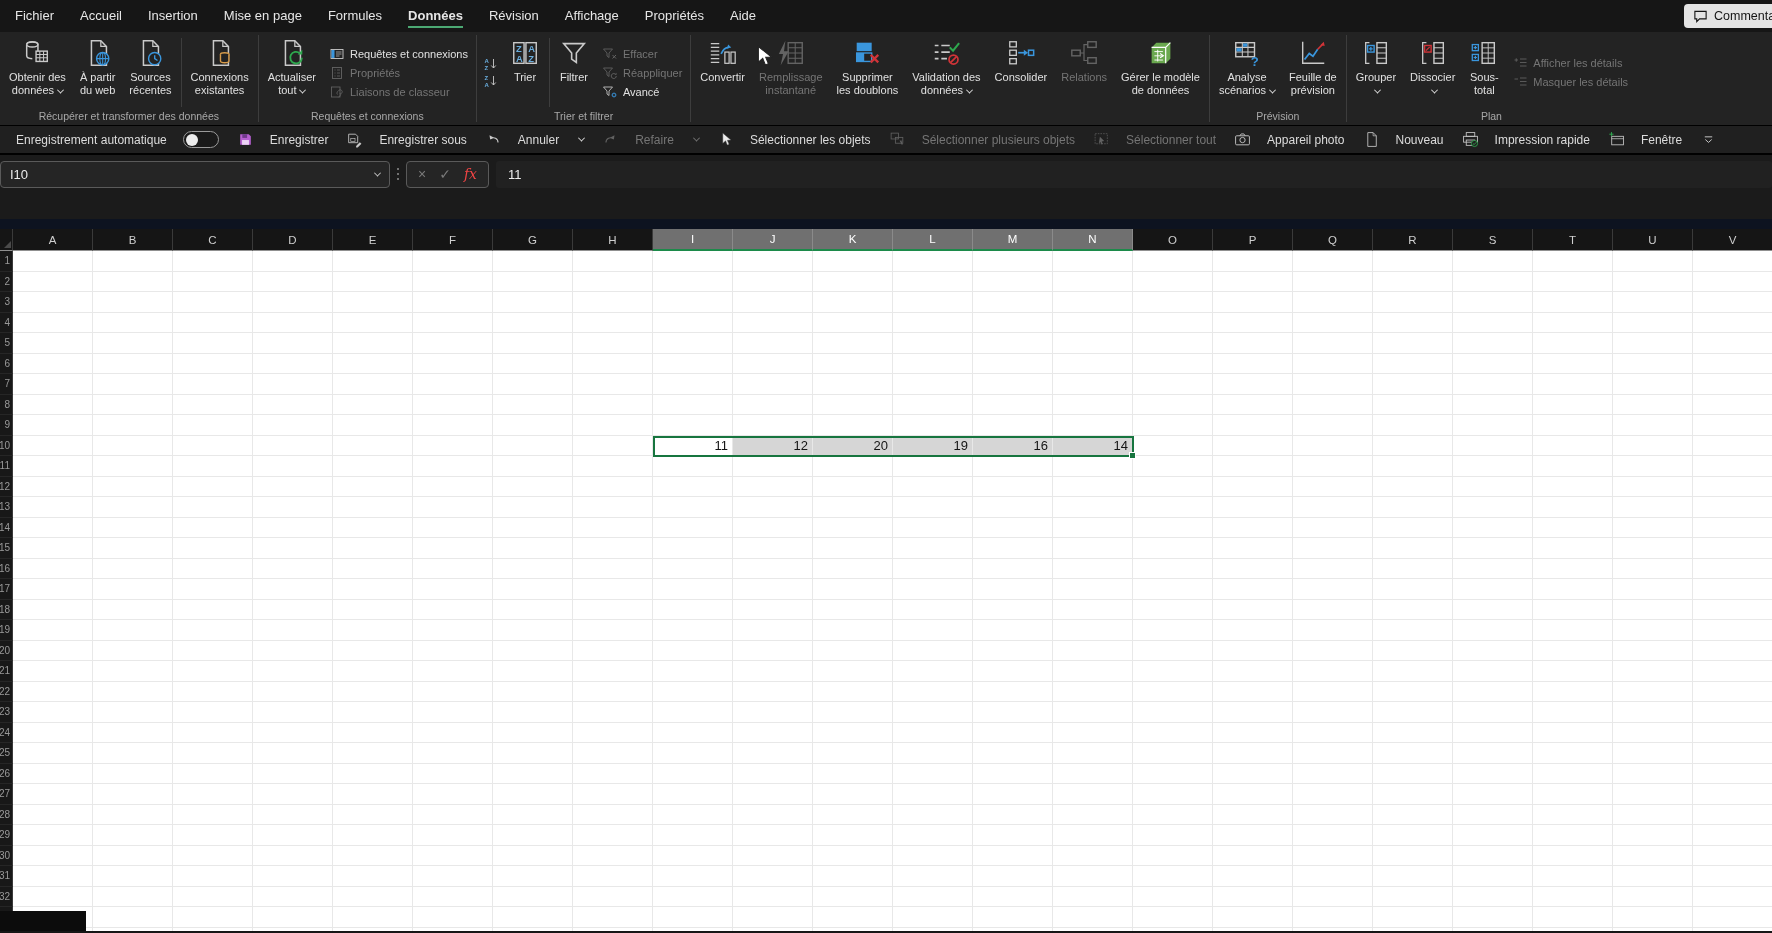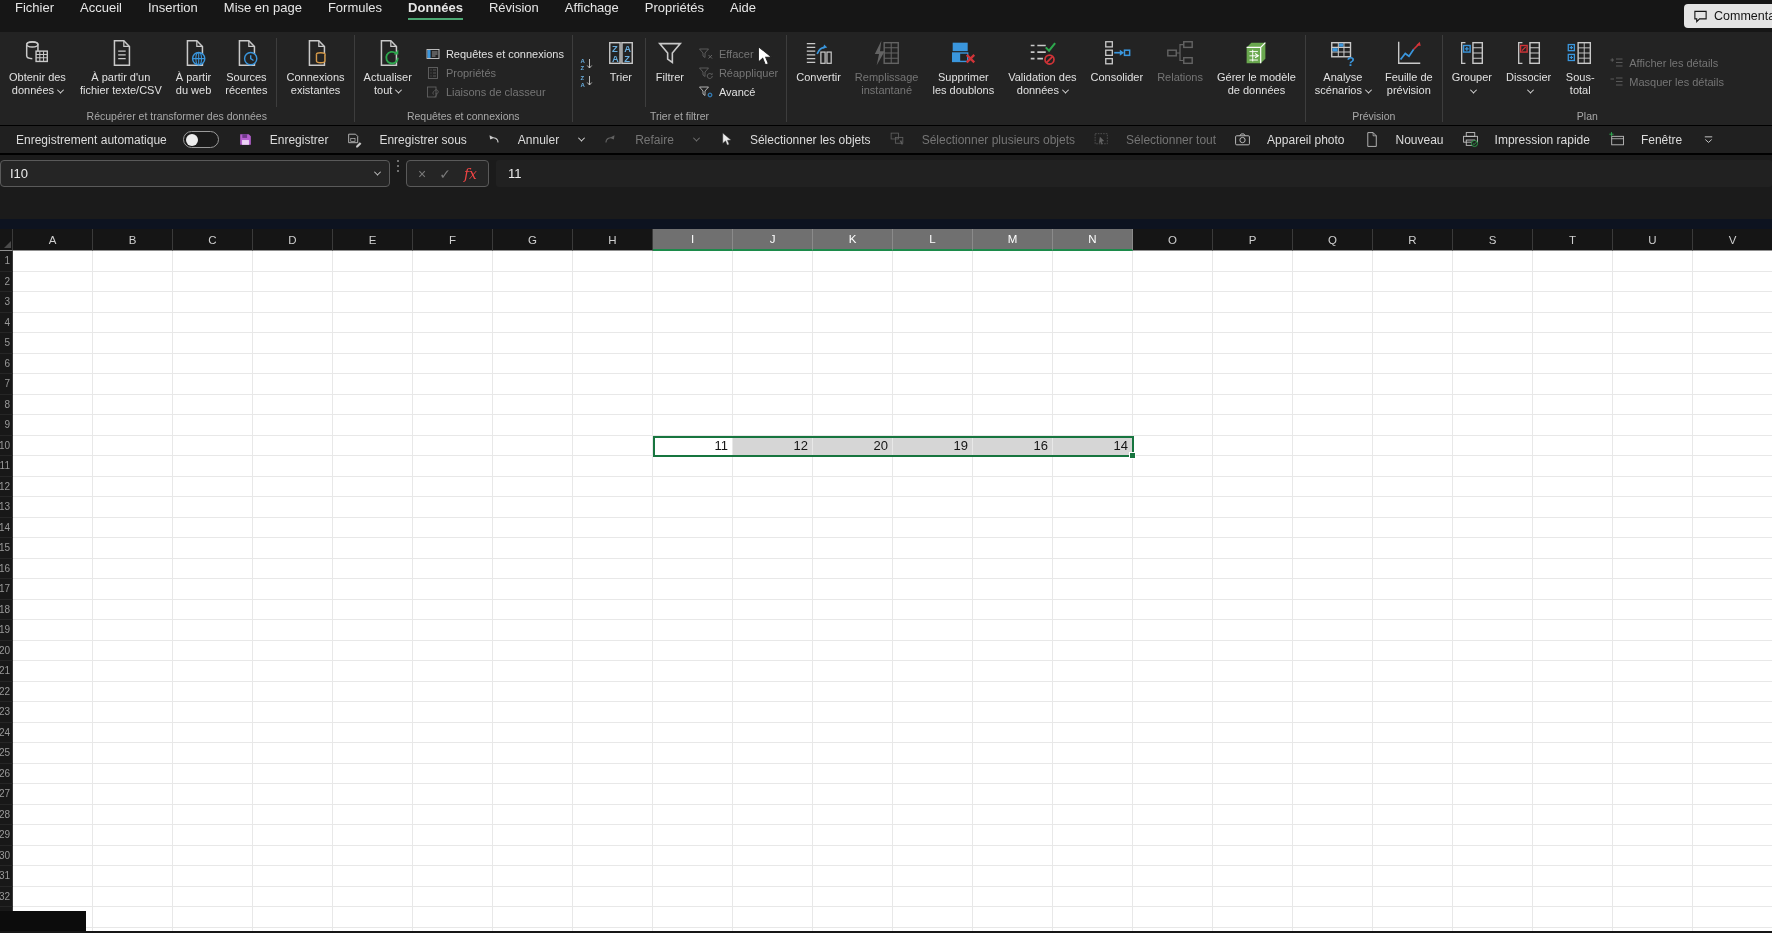--- a/index.html
+++ b/index.html
@@ -3,21 +3,21 @@
 <meta charset="utf-8">
 <style>
   html,body{margin:0;padding:0;background:#000;}
   *{box-sizing:border-box;}
   .app{position:relative;width:1772px;height:933px;overflow:hidden;background:#161616;
        font-family:"Liberation Sans",sans-serif;-webkit-font-smoothing:antialiased;}
 
   
   .menubar{height:32px;display:flex;align-items:center;background:#161616;color:#e6e6e6;padding-left:2px;}
   .tabs{display:flex;height:100%;}
-  .tab{display:flex;align-items:flex-start;padding:0 13px 4px;font-size:13px;cursor:default;}
+  .tab{display:flex;align-items:flex-end;padding:0 13px 4px;font-size:13px;cursor:default;}
   .tab span{padding-bottom:3px;border-bottom:2.5px solid transparent;}
   .tab.active span{border-bottom-color:#4ca873;font-weight:bold;}
   .comments-btn{margin-left:auto;margin-right:-30px;display:flex;align-items:center;gap:6px;
        background:#e4e4e4;color:#151515;height:24px;width:118px;overflow:hidden;border-radius:4px;
        padding:0 9px;font-size:12.5px;flex:none;}
   .comments-btn .icon{width:15px;height:15px;flex:none;}
 
   
   .ribbon{height:93px;background:#232323;display:flex;align-items:stretch;padding:0 2px;overflow:hidden;}
   .rgroup{display:flex;flex-direction:column;padding-top:3px;}
@@ -43,21 +43,21 @@
   
   .qat{height:28px;background:#202020;border-top:1px solid #000;display:flex;align-items:center;
        padding-left:8px;font-size:12px;color:#dcdcdc;gap:2px;}
   .qitem{display:flex;align-items:center;gap:16px;padding:0 8px;white-space:nowrap;}
   .qitem .icon{width:17px;height:17px;}
   .toggle{width:36px;height:17px;border:1px solid #9a9a9a;border-radius:9px;position:relative;background:#1a1a1a;}
   .toggle .knob{position:absolute;left:2px;top:1.5px;width:12px;height:12px;border-radius:50%;background:#ececec;}
 
   
   .formularegion{height:66px;background:#1b1b1b;border-top:2px solid #000;}
-  .frow{height:28px;display:flex;align-items:flex-start;gap:7px;margin:5px 0 0 0;}
+  .frow{height:28px;display:flex;align-items:center;gap:7px;margin:5px 0 0 0;}
   .namebox{width:390px;height:27px;background:#252525;border:1px solid #5a5a5a;border-radius:4px;
        display:flex;align-items:center;justify-content:space-between;padding:0 9px;color:#ececec;font-size:13px;}
   .chev.nb{border-color:#c9c9c9;}
   .vdots{display:flex;flex-direction:column;gap:3px;}
   .vdots i{width:2px;height:2px;border-radius:50%;background:#8f8f8f;}
   .fxcluster{height:27px;background:#252525;border:1px solid #5a5a5a;border-radius:4px;
        display:flex;align-items:center;gap:13px;padding:0 11px;}
   .fxbtn{font-size:14px;color:#c9c9c9;}
   .fxbtn.dis{color:#7a7a7a;}
   .fxbtn.fx{font-family:"DejaVu Serif",serif;font-style:italic;font-size:14px;color:#ef4444;}
@@ -154,33 +154,20 @@
             <div class="rlabel">
               <div>Obtenir des</div>
               <div>données<span class="chev"></span></div>
             </div>
           </div>
           <div class="rbtn-large">
             <span class="icon lg">
               <svg viewBox="0 0 32 32" xmlns="http://www.w3.org/2000/svg">
                 <path d="M9 3h10l6 6v20H9z" fill="none" stroke="#c9c9c9" stroke-width="1.6"></path>
                 <path d="M19 3v6h6" fill="none" stroke="#c9c9c9" stroke-width="1.3"></path>
-                <path d="M13 14h8M13 18h8M13 22h8" stroke="#c9c9c9" stroke-width="1.4"></path>
-              </svg>
-            </span>
-            <div class="rlabel">
-              <div>À partir d'un</div>
-              <div>fichier texte/CSV</div>
-            </div>
-          </div>
-          <div class="rbtn-large">
-            <span class="icon lg">
-              <svg viewBox="0 0 32 32" xmlns="http://www.w3.org/2000/svg">
-                <path d="M9 3h10l6 6v20H9z" fill="none" stroke="#c9c9c9" stroke-width="1.6"></path>
-                <path d="M19 3v6h6" fill="none" stroke="#c9c9c9" stroke-width="1.3"></path>
                 <circle cx="21" cy="22" r="6.5" fill="#232323" stroke="#3a96dd" stroke-width="1.5"></circle>
                 <path d="M14.5 22h13M21 15.5v13" stroke="#3a96dd" stroke-width="1.1"></path>
                 <ellipse cx="21" cy="22" rx="3" ry="6.5" fill="none" stroke="#3a96dd" stroke-width="1.1"></ellipse>
               </svg>
             </span>
             <div class="rlabel">
               <div>À partir</div>
               <div>du web</div>
             </div>
           </div>

